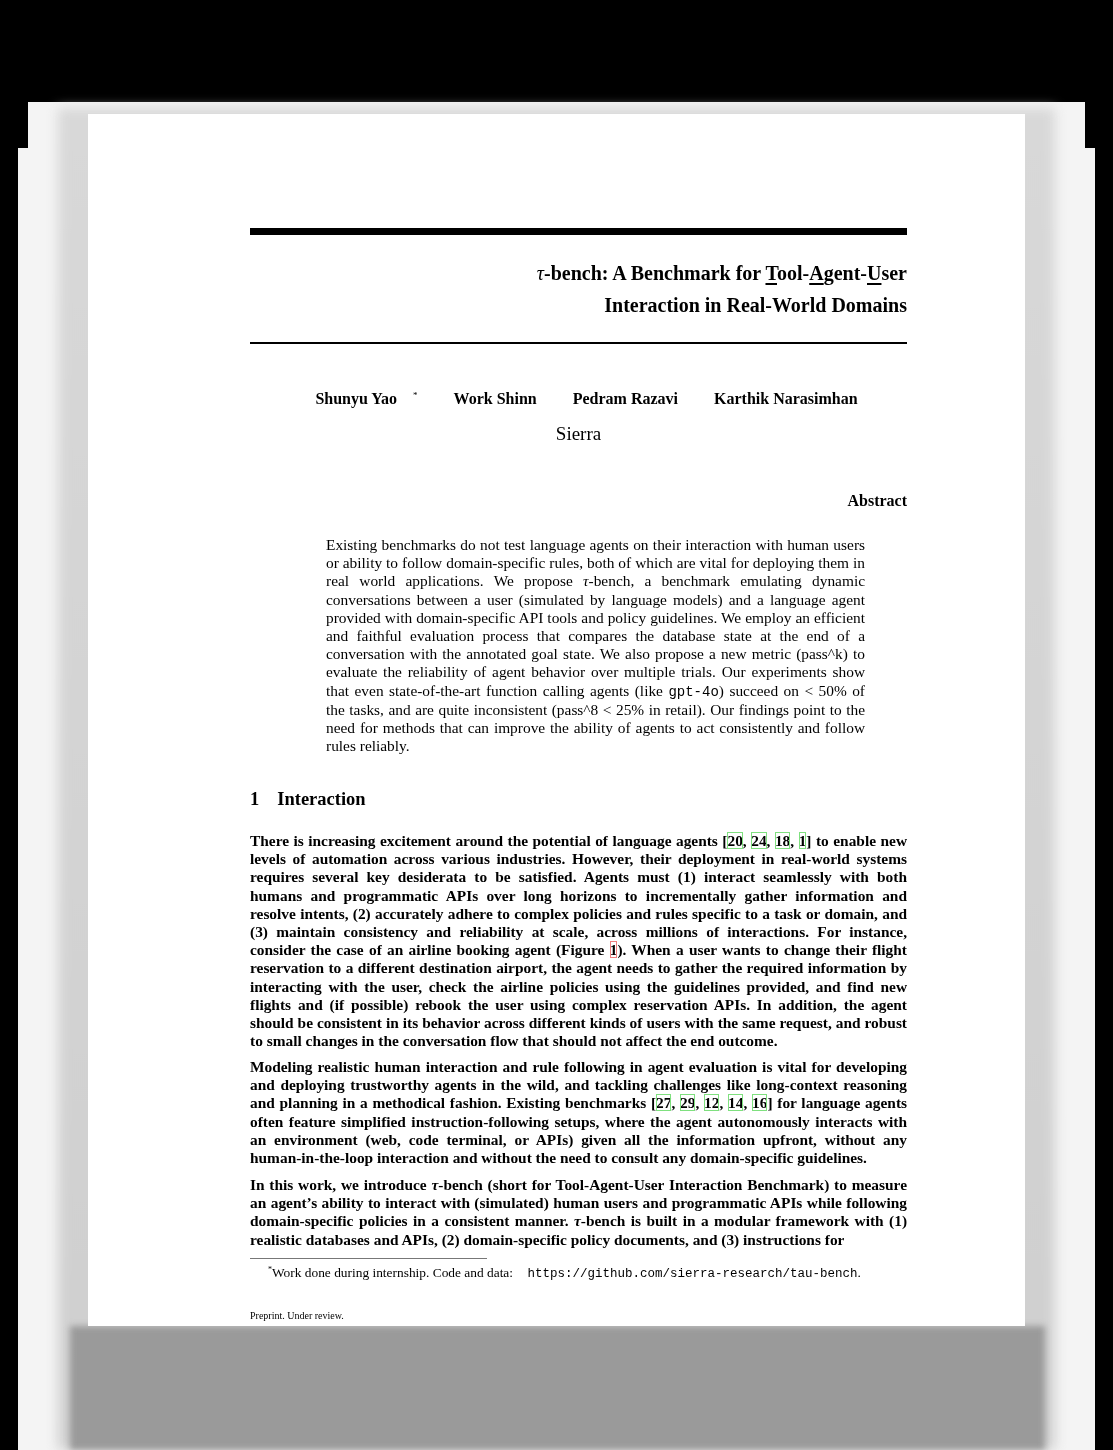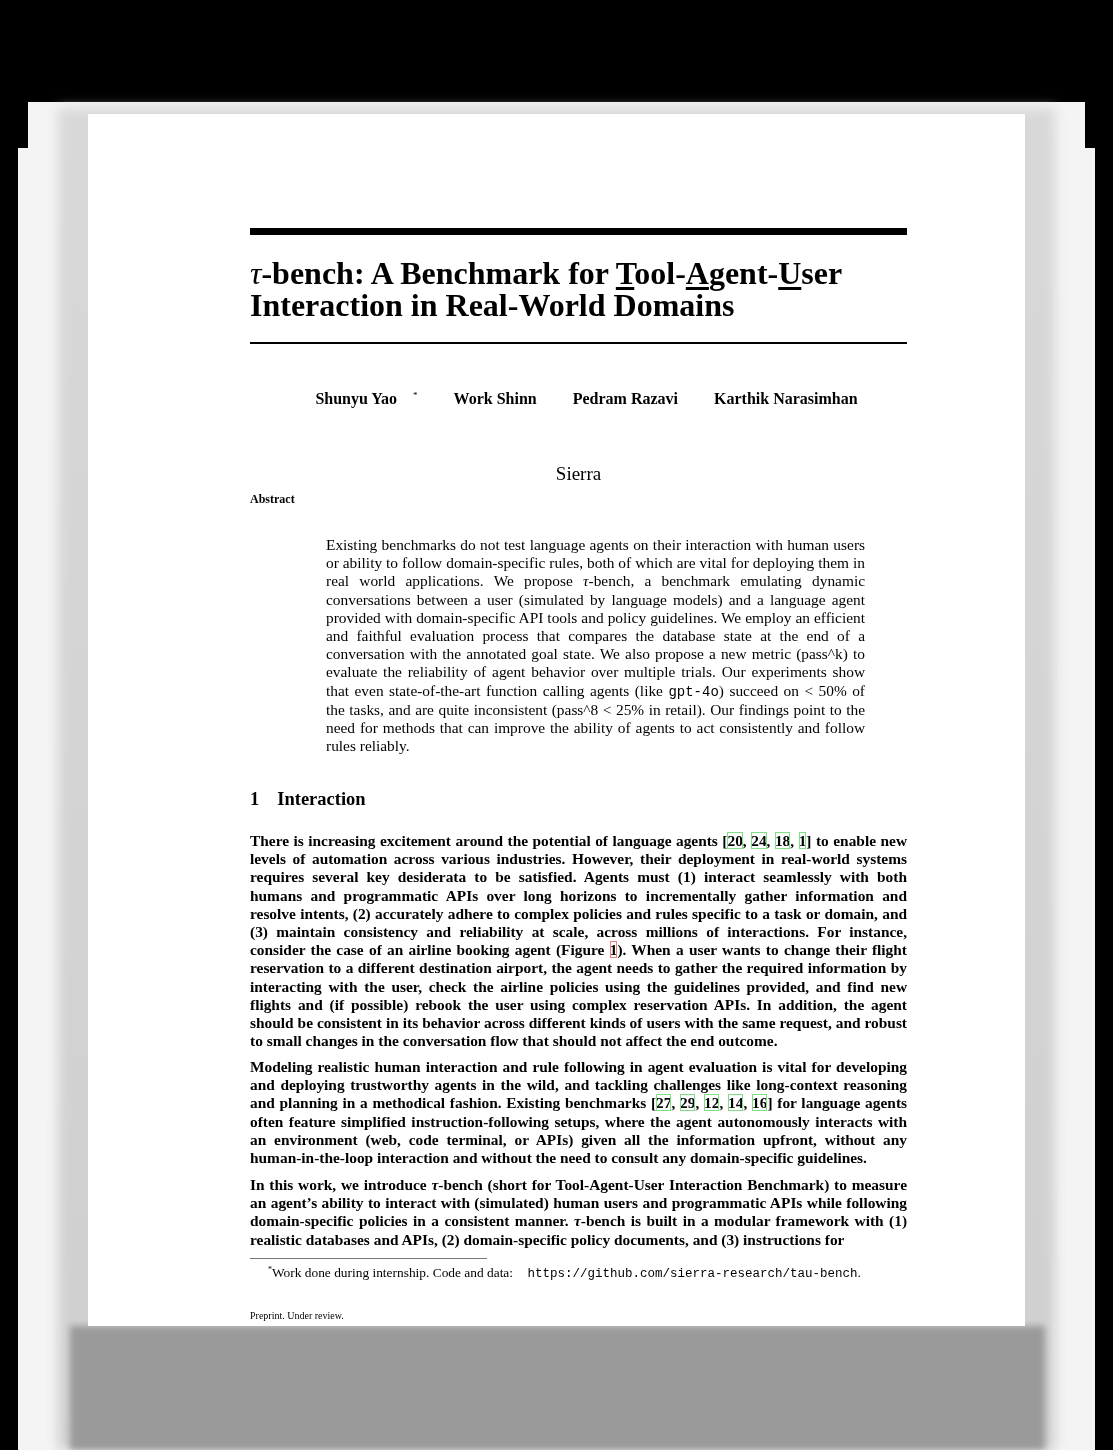--- a/index.html
+++ b/index.html
@@ -31,36 +31,36 @@
   .arxiv-stamp {
     position: absolute; left: 128px; top: 745px;
     transform: translate(-50%, -50%) rotate(-90deg);
     white-space: nowrap; font-size: 35px; color: #8c8c8c;
     letter-spacing: 0.2px;
   }
   .arxiv-stamp span { margin-right: 18px; }
   .rule-thick { position: absolute; left: 162px; top: 114px; width: 657px; height: 7px; background: #000; }
   .rule-thin { position: absolute; left: 162px; top: 228px; width: 657px; height: 2px; background: #000; }
   .title {
-    position: absolute; left: 162px; top: 143px; width: 657px; text-align: left;
-    font-weight: bold; font-size: 32px; line-height: 32px;
+    position: absolute; left: 162px; top: 143px; width: 657px; text-align: right;
+    font-weight: bold; font-size: 20px; line-height: 32px;
   }
   .title .u { text-decoration: underline; text-underline-offset: 3px; }
   .authors {
     position: absolute; left: 162px; top: 276px; width: 657px; text-align: center;
     font-weight: bold; font-size: 16px;
   }
   .authors span { margin: 0 16px; }
   .authors sup { font-size: 9px; font-weight: normal; }
   .affil {
-    position: absolute; left: 162px; top: 309px; width: 657px; text-align: center; font-size: 19px; margin-top: 40px;
+    position: absolute; left: 162px; top: 309px; width: 657px; text-align: center; font-size: 19px;
   }
   .abstract-title {
-    position: absolute; left: 162px; top: 378px; width: 657px; text-align: left;
-    font-weight: bold; font-size: 12px;
+    position: absolute; left: 162px; top: 378px; width: 657px; text-align: right;
+    font-weight: bold; font-size: 16px;
   }
   .abstract {
     position: absolute; left: 222px; top: 422px; width: 539px;
     font-size: 15.4px; line-height: 18.2px; text-align: justify; margin-left: 16px;
   }
   .mono { font-family: "Liberation Mono", "DejaVu Sans Mono", monospace; font-size: 14px; }
   .section-title {
     position: absolute; left: 162px; top: 675px; font-weight: bold; font-size: 18.5px;
   }
   .section-title .num { margin-right: 18px; }

